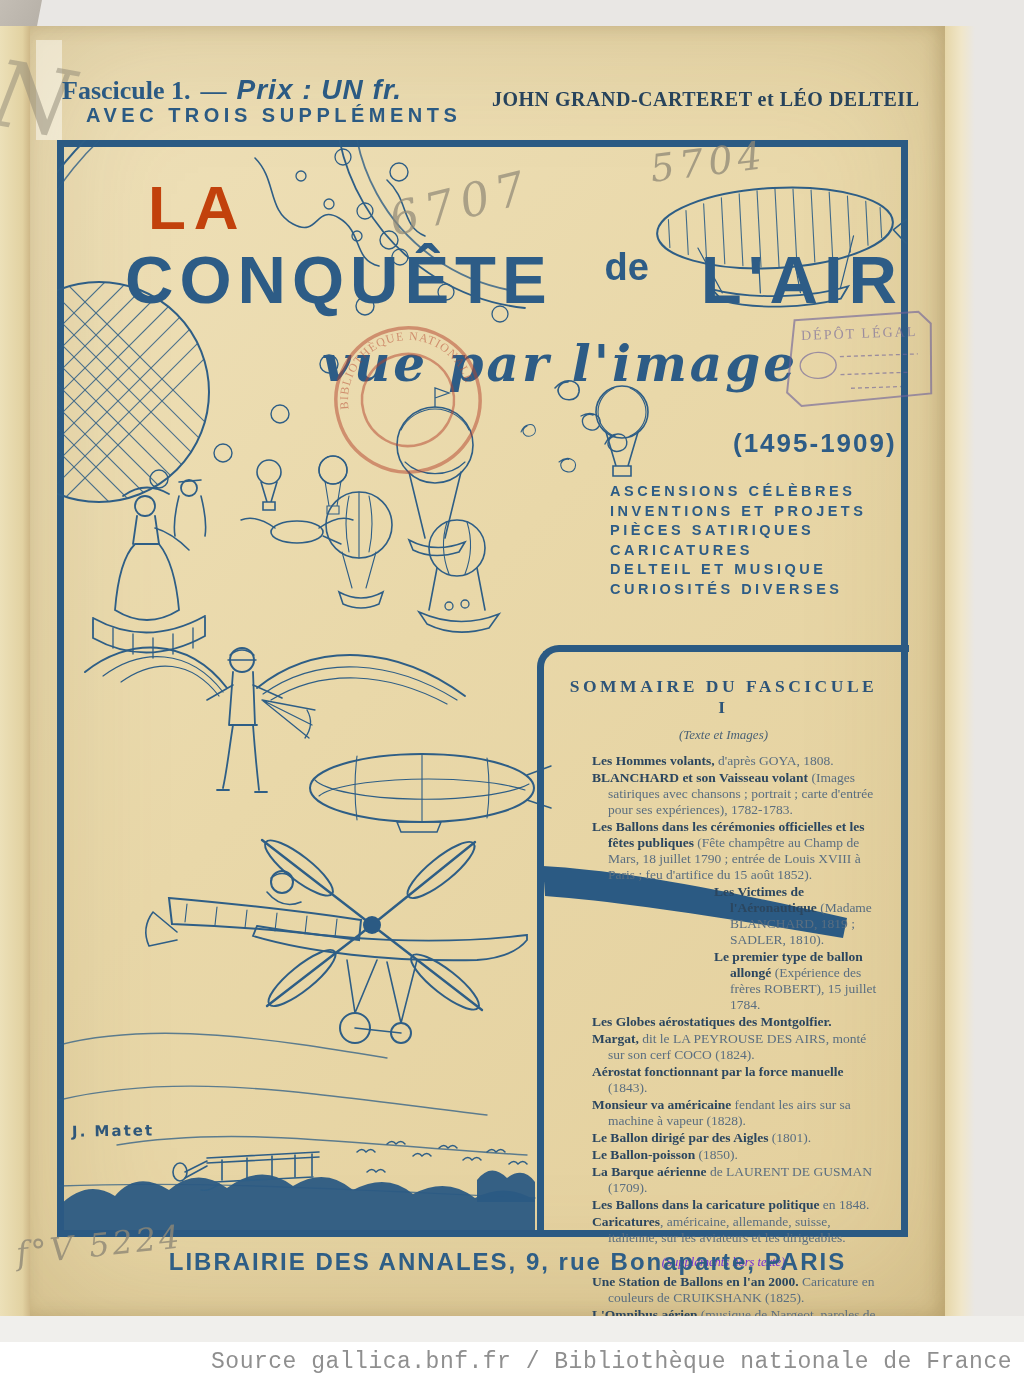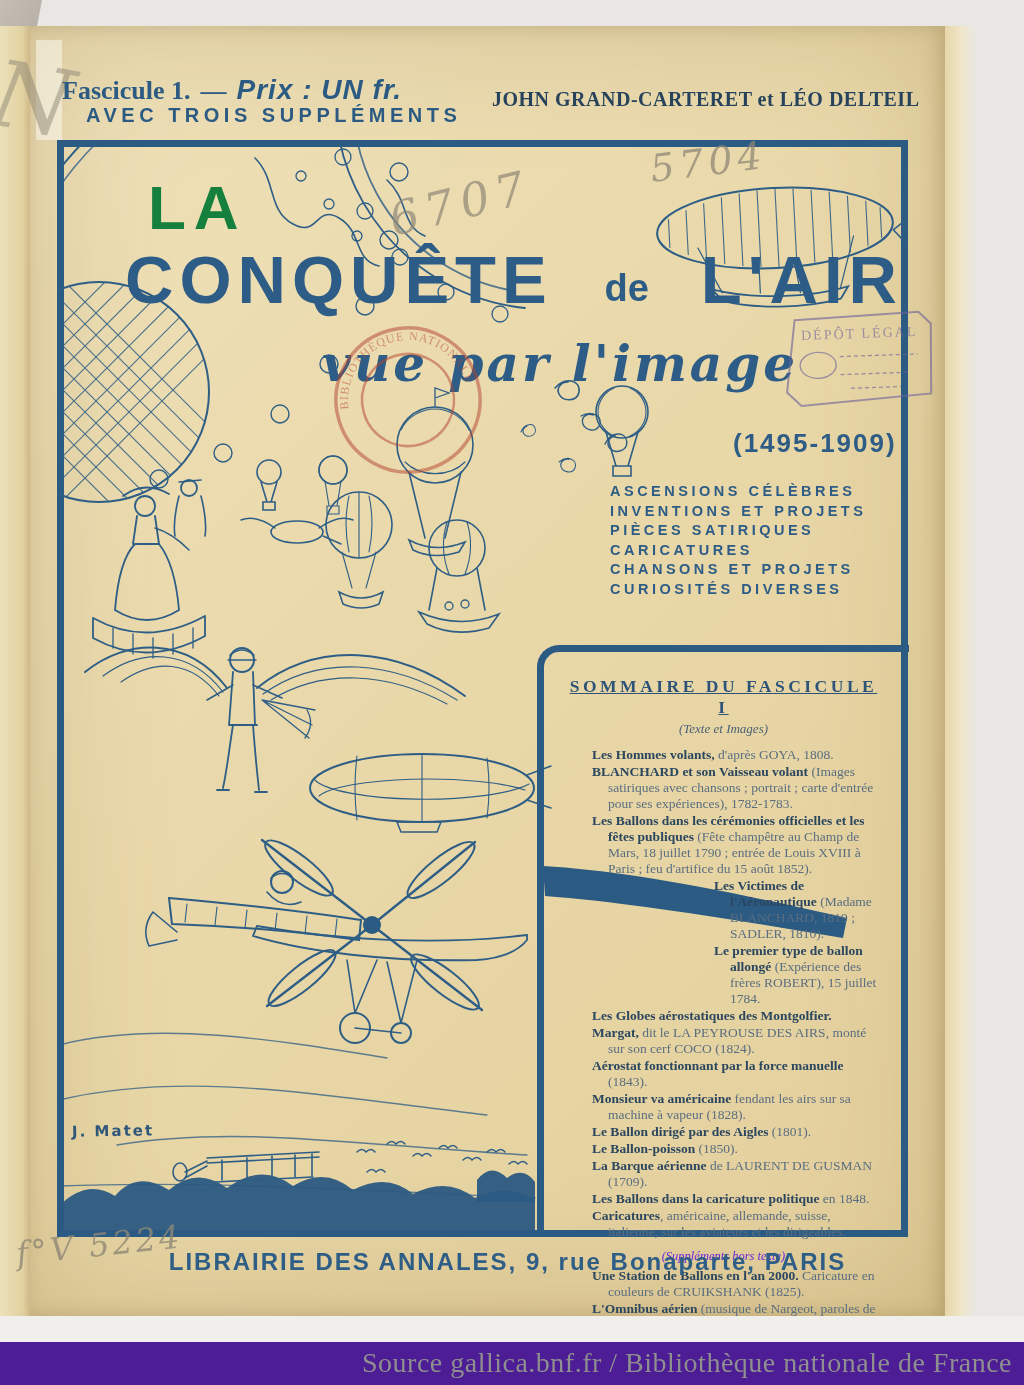--- a/index.html
+++ b/index.html
@@ -12,50 +12,50 @@
     background:linear-gradient(90deg,#ece0b8,#e2d2a2 70%,#c9b181);}
   .paper{left:30px;top:26px;width:915px;height:1290px;
     background:linear-gradient(135deg,#efe1ba 0%,#e9d8a9 45%,#e3cf9c 100%);
     box-shadow:inset 0 0 140px rgba(120,90,30,.22), inset -6px 0 18px rgba(110,85,35,.25);}
   .torn-edge-right{left:945px;top:26px;width:30px;height:1290px;
     background:linear-gradient(90deg,#e6d6a8,#f0e6c9 55%,#e9e7e4);}
   .torn-corner{left:0;top:0;width:42px;height:120px;background:linear-gradient(120deg,#c4beb5,#a9a39a);
     clip-path:polygon(0 0,100% 0,70% 55%,88% 100%,0 94%);}
   .sticker{left:36px;top:40px;width:26px;height:100px;background:rgba(250,247,238,.55);}
   .bottom-fade{left:0;top:1316px;width:1024px;height:26px;background:#f0efec;}
-  .footer-bar{left:0;top:1342px;width:1024px;height:43px;background:#4c1d95;
-    font-family:Liberation Serif, serif;font-size:28px;color:#8f8f8f;
+  .footer-bar{left:0;top:1342px;width:1024px;height:43px;background:#ffffff;
+    font-family:Liberation Mono, monospace;font-size:23px;color:#8f8f8f;
     text-align:right;line-height:41px;padding-right:12px;box-sizing:border-box;letter-spacing:.5px;}
   .fascicule-line{left:62px;top:74px;white-space:nowrap;}
   .fascicule-line .serif{font:600 26px "Liberation Serif",serif;color:#2b5a83;}
   .fascicule-line .dash{font:600 26px "Liberation Serif",serif;color:#2b5a83;padding:0 6px;}
   .fascicule-line .price{font:italic 800 28px "Liberation Sans",sans-serif;color:#2b5a83;letter-spacing:1px;}
   .supplements{left:86px;top:104px;font:700 20px "Liberation Sans",sans-serif;
     letter-spacing:4.5px;color:#2b5a83;}
   .authors{left:492px;top:88px;font:700 20px "Liberation Serif",serif;color:#27435c;letter-spacing:.5px;}
 
   
   .frame{left:57px;top:140px;width:851px;height:1097px;border:7px solid #2b5a83;box-sizing:border-box;}
   .sommaire-panel{left:537px;top:645px;width:372px;height:592px;box-sizing:border-box;
     border-left:7px solid #2b5a83;border-top:7px solid #2b5a83;border-top-left-radius:22px;
     padding:24px 26px 0 20px;}
   .sommaire-title{text-align:center;font:700 17.5px "Liberation Serif",serif;
-    letter-spacing:3.5px;color:#2d5478;margin-bottom:3px;text-decoration:underline;}
+    letter-spacing:3.5px;color:#2d5478;margin-bottom:9px;}
   .sommaire-subtitle{text-align:center;font:italic 400 13px "Liberation Serif",serif;
     color:#4c6275;margin-bottom:10px;}
   .entry{font:400 13.5px "Liberation Serif",serif;line-height:16px;color:#5a6e80;
     padding-left:16px;text-indent:-16px;margin-bottom:1px;margin-left:28px;}
   .entry .b{font-weight:700;color:#2b465f;}
   .entry.shift{margin-left:150px;}
   .supp-header{text-align:center;font:italic 400 12.5px "Liberation Serif",serif;
     color:#6d28d9;margin:9px 0 4px;}
 
   
-  .t-la{left:148px;top:172px;font:800 62px "Liberation Sans",sans-serif;letter-spacing:8px;color:#15803d;text-align:center;}
-  .t-line2{left:125px;top:246px;width:778px;display:flex;justify-content:space-between;align-items:flex-end;}
+  .t-la{left:148px;top:172px;font:800 62px "Liberation Sans",sans-serif;letter-spacing:8px;color:#c2410c;text-align:center;}
+  .t-line2{left:125px;top:246px;width:778px;display:flex;justify-content:space-between;align-items:flex-start;}
   .t-line2 .big{font:800 67px "Liberation Sans",sans-serif;letter-spacing:6px;color:#2d5c86;line-height:1;}
   .t-line2 .de{font:800 38px "Liberation Sans",sans-serif;color:#2d5c86;padding-bottom:3px;}
   .t-image{left:250px;top:334px;width:620px;text-align:center;
     font:italic 700 50px "DejaVu Serif",serif;letter-spacing:3px;color:#2d5c86;}
   .t-years{left:733px;top:428px;font:700 26px "Liberation Sans",sans-serif;letter-spacing:2px;color:#2d5c86;}
 
   .categories{left:610px;top:482px;width:298px;}
   .categories div{font:700 14.5px "Liberation Sans",sans-serif;letter-spacing:3.5px;
     color:#2d5c86;line-height:19.5px;}
 
@@ -277,21 +277,21 @@
     <span class="big">L'AIR</span>
   </div>
   <div class="abs t-image">vue par l'image</div>
   <div class="abs t-years">(1495-1909)</div>
 
   <div class="abs categories">
     <div>ASCENSIONS CÉLÈBRES</div>
     <div>INVENTIONS ET PROJETS</div>
     <div>PIÈCES SATIRIQUES</div>
     <div>CARICATURES</div>
-    <div>CHANSONS ET PROJETS</div>
+    <div>DELTEIL ET MUSIQUE</div>
     <div>CURIOSITÉS DIVERSES</div>
   </div>
 
   <div class="abs sommaire-panel">
     <div class="sommaire-title">SOMMAIRE DU FASCICULE I</div>
     <div class="sommaire-subtitle">(Texte et Images)</div>
 
     <div class="entry"><span class="b">Les Hommes volants,</span><span class="r"> d'après GOYA, 1808.</span></div>
     <div class="entry"><span class="b">BLANCHARD et son Vaisseau volant</span><span class="r"> (Images satiriques avec chansons ; portrait ; carte d'entrée pour ses expériences), 1782-1783.</span></div>
     <div class="entry"><span class="b">Les Ballons dans les cérémonies officielles et les fêtes publiques</span><span class="r"> (Fête champêtre au Champ de Mars, 18 juillet 1790 ; entrée de Louis XVIII à Paris ; feu d'artifice du 15 août 1852).</span></div>

